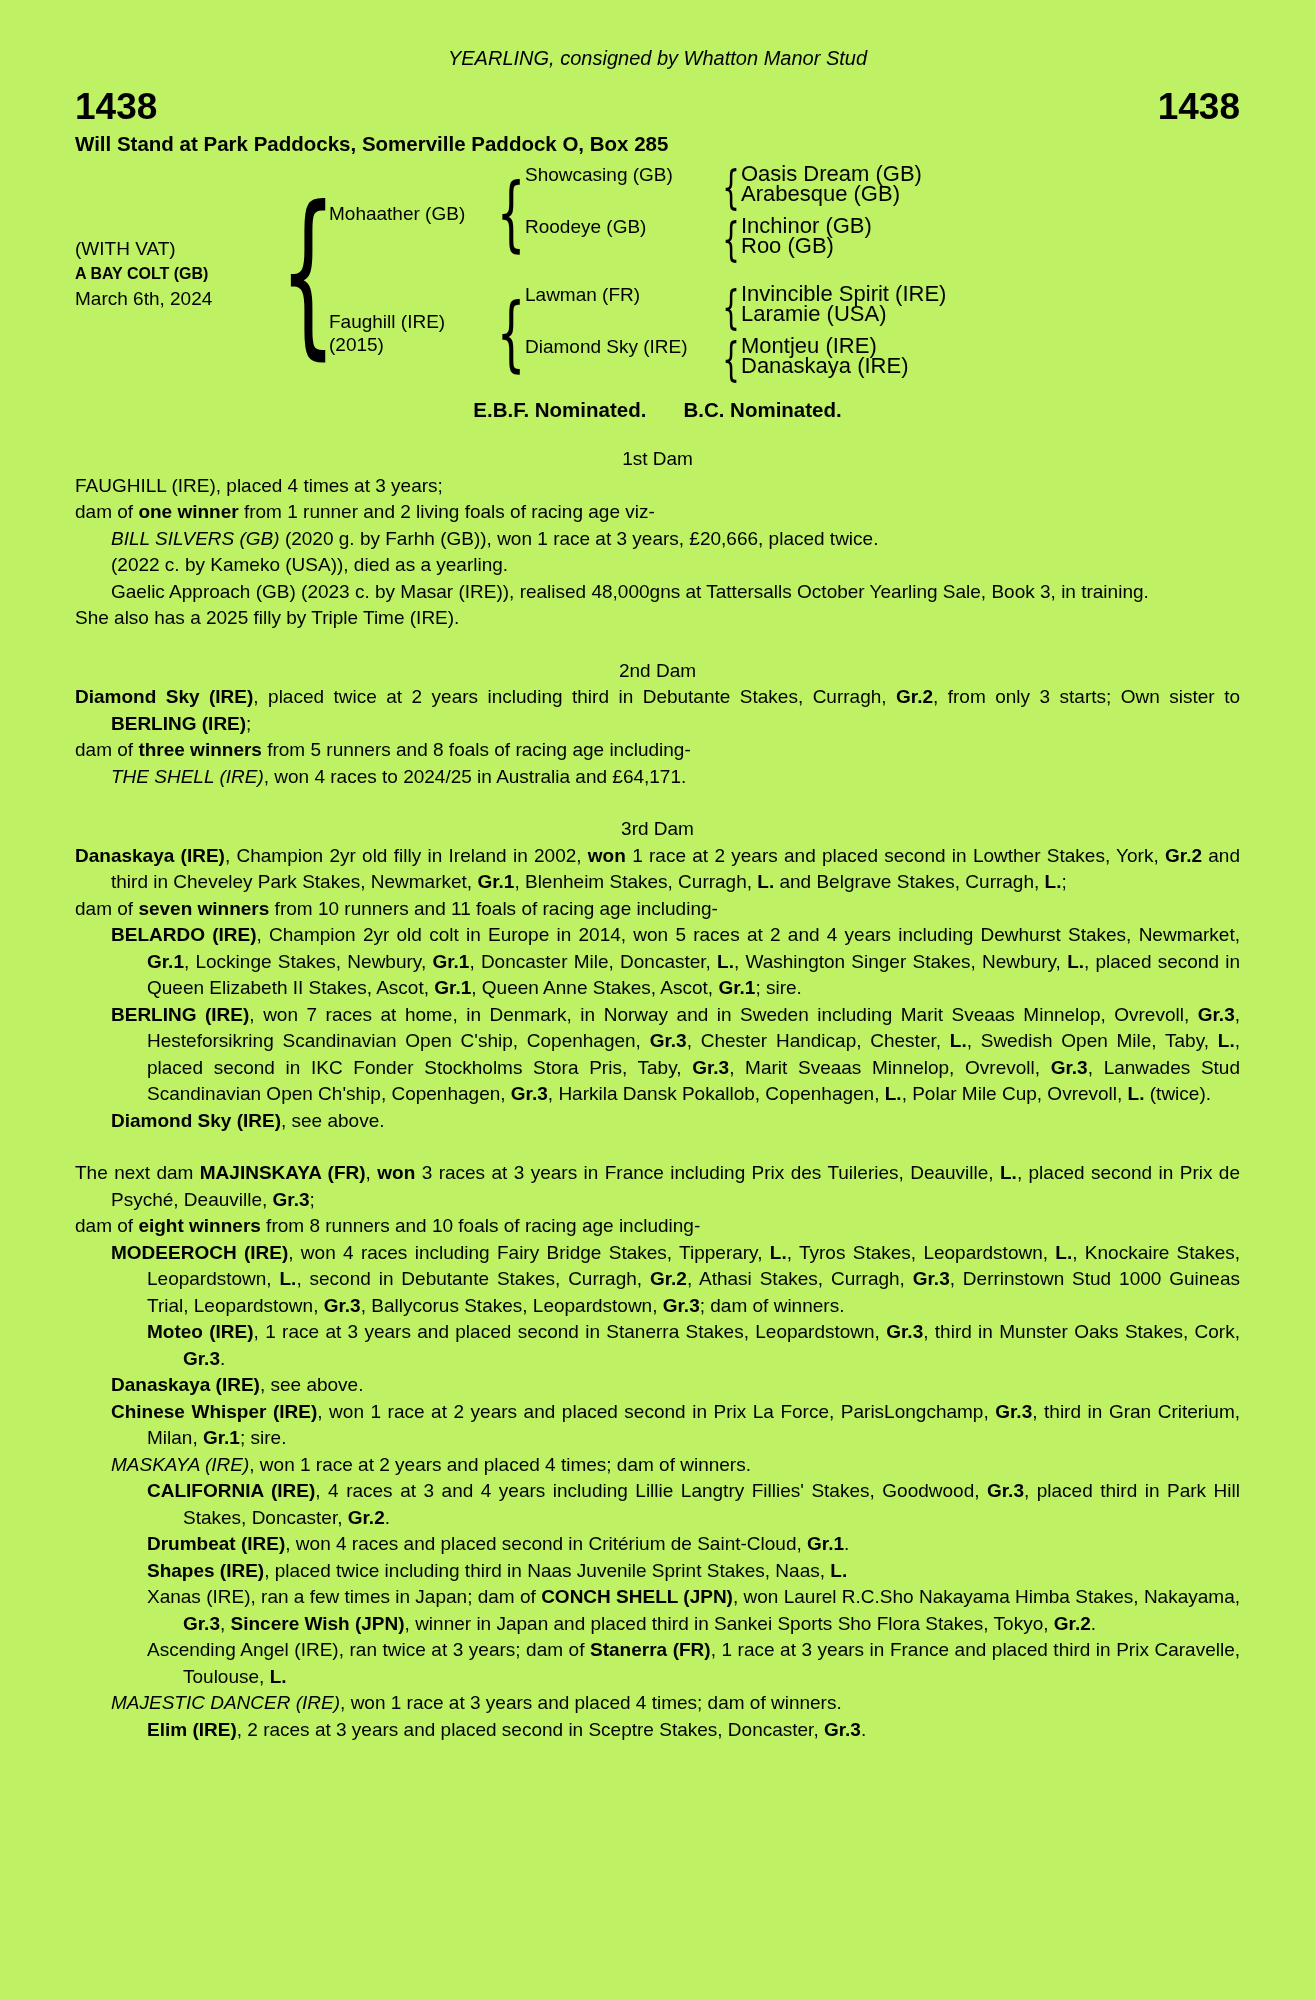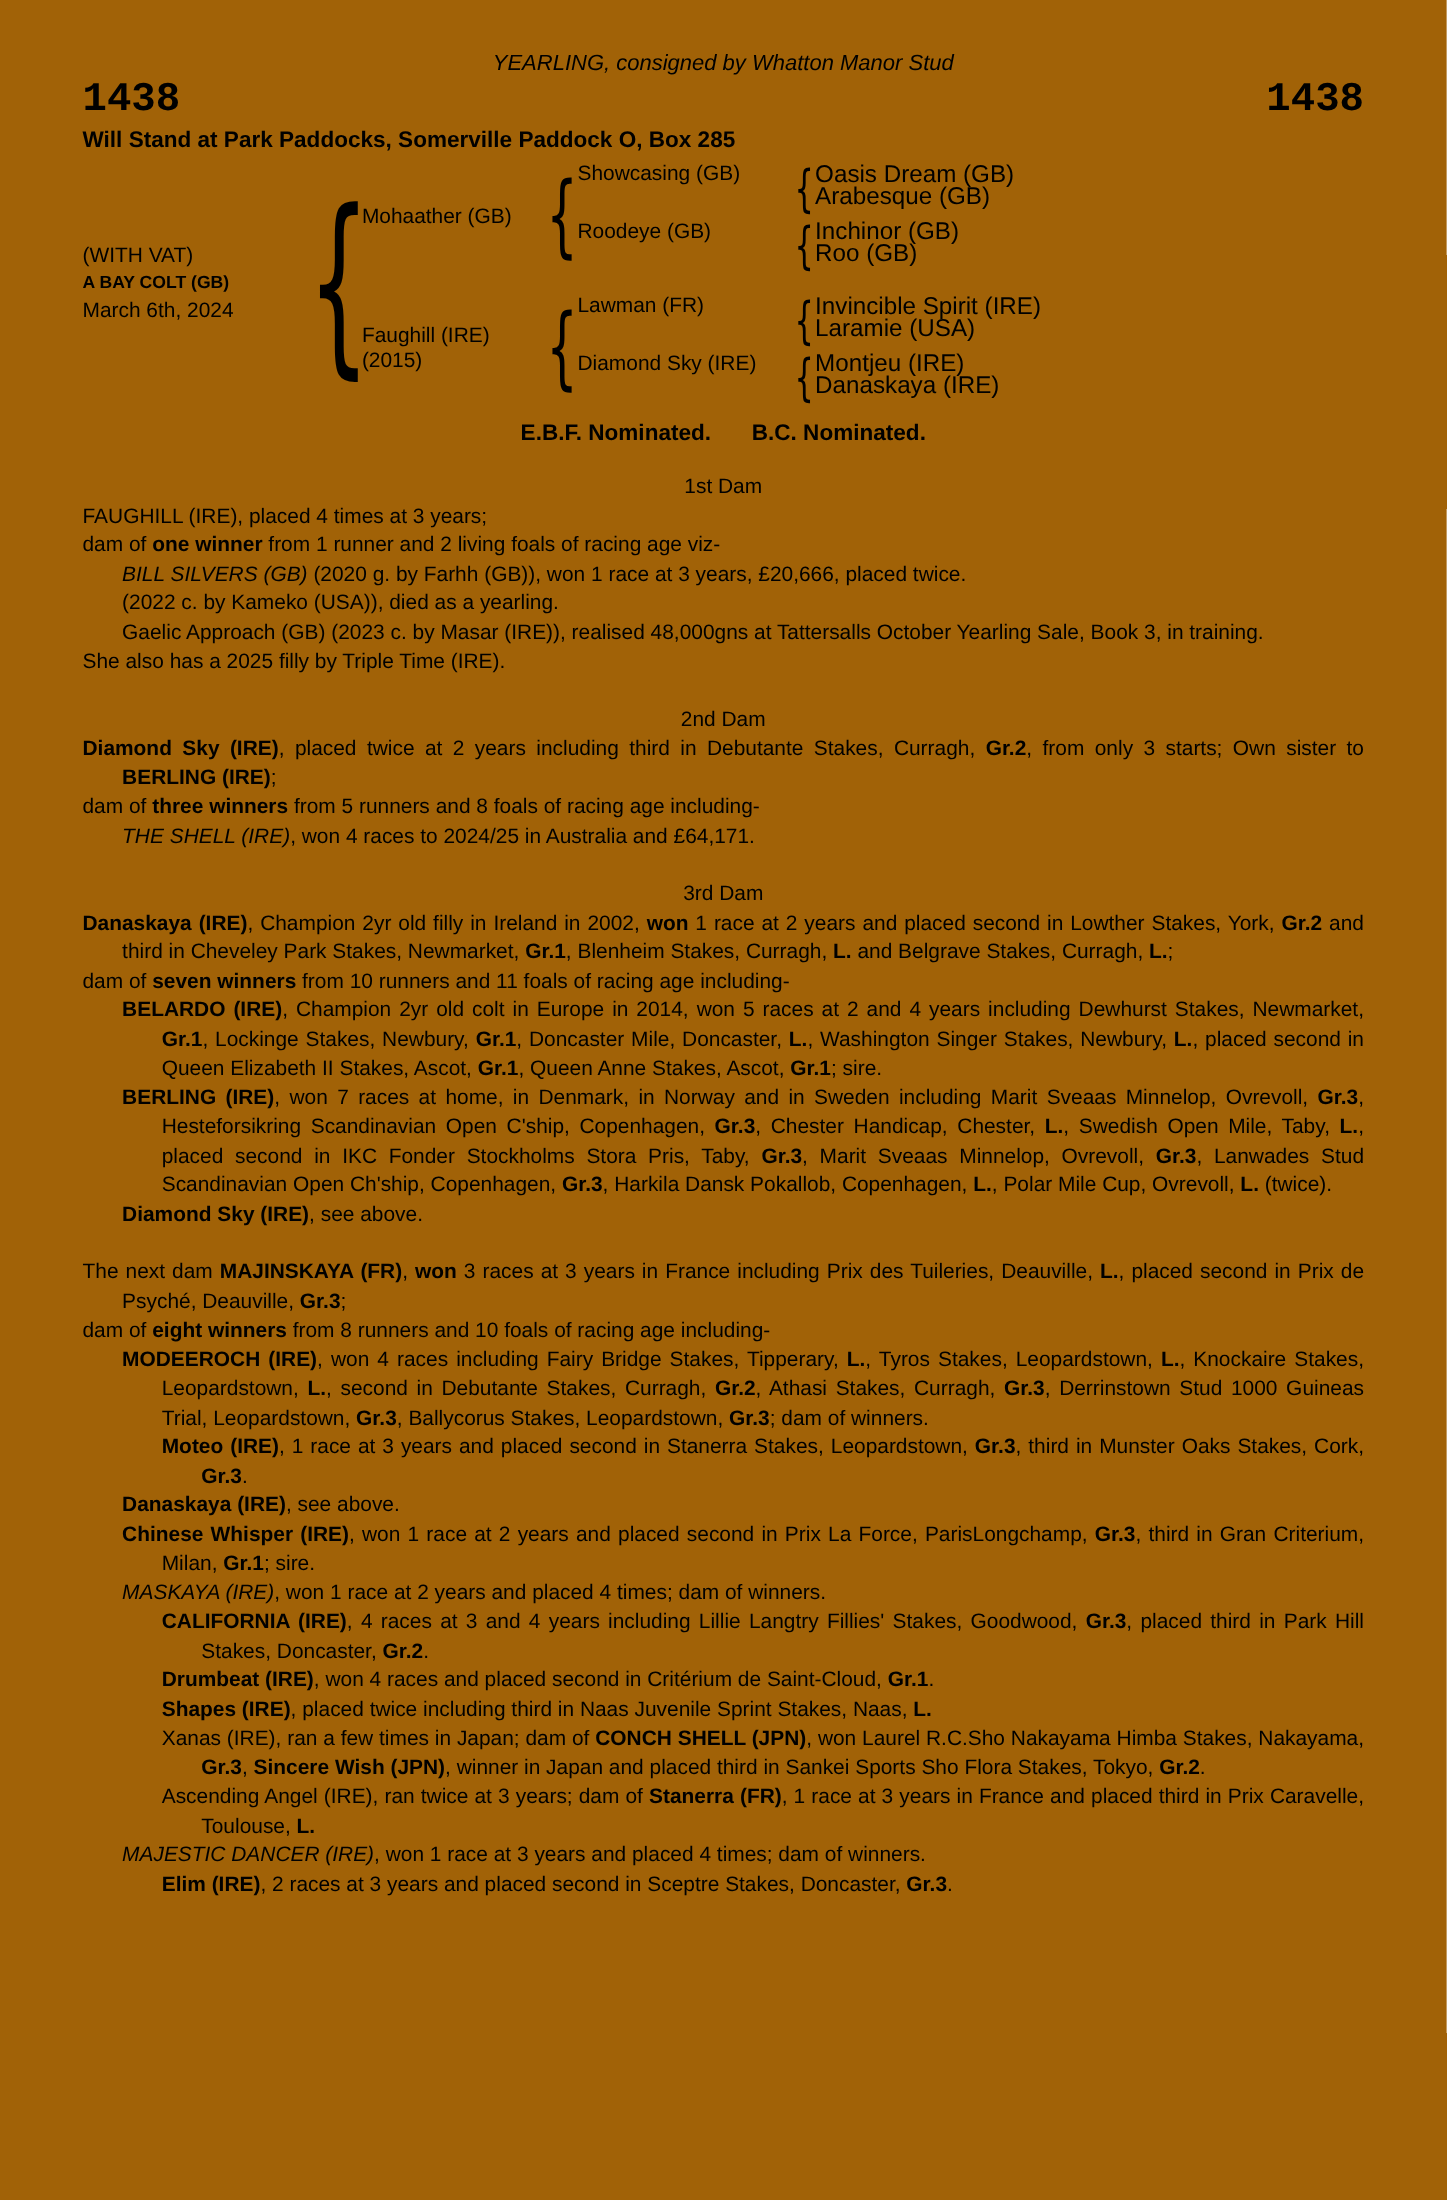--- a/index.html
+++ b/index.html
@@ -1,21 +1,21 @@
 <!DOCTYPE html>
 <html><head>
 <meta charset="utf-8">
 <style>
   html,body{margin:0;padding:0;background:#fff;color:#000;
     font-family:"Liberation Sans","DejaVu Sans",sans-serif;}
   .page{width:1315px;min-height:2000px;box-sizing:border-box;
-    padding:46px 75px 40px 75px;background:#a16207;}
+    padding:46px 75px 40px 75px;background:#bef264;}
   .consign{text-align:center;font-style:italic;font-size:20px;line-height:24px;}
   .lotrow{display:flex;justify-content:space-between;align-items:flex-start;
-    font-weight:bold;font-size:37px;line-height:38px;margin-top:2px;font-family:Liberation Mono, monospace;}
+    font-weight:bold;font-size:37px;line-height:38px;margin-top:18px;}
   .standline{font-weight:bold;font-size:20.5px;margin-top:6px;}
 
   
   .pedigree{display:flex;align-items:center;margin:8px 0 2px 0;}
   .ped-left{width:212px;font-size:19px;line-height:25px;}
   .colt-name{font-weight:bold;font-size:16px;}
   .brace{font-family:"DejaVu Sans",sans-serif;line-height:1;flex:none;
     display:flex;align-items:center;justify-content:center;}
   .brace-xl{font-size:178px;width:42px;transform:scaleX(.5);}
   .brace-md{font-size:82px;width:28px;transform:scaleX(.55);}

